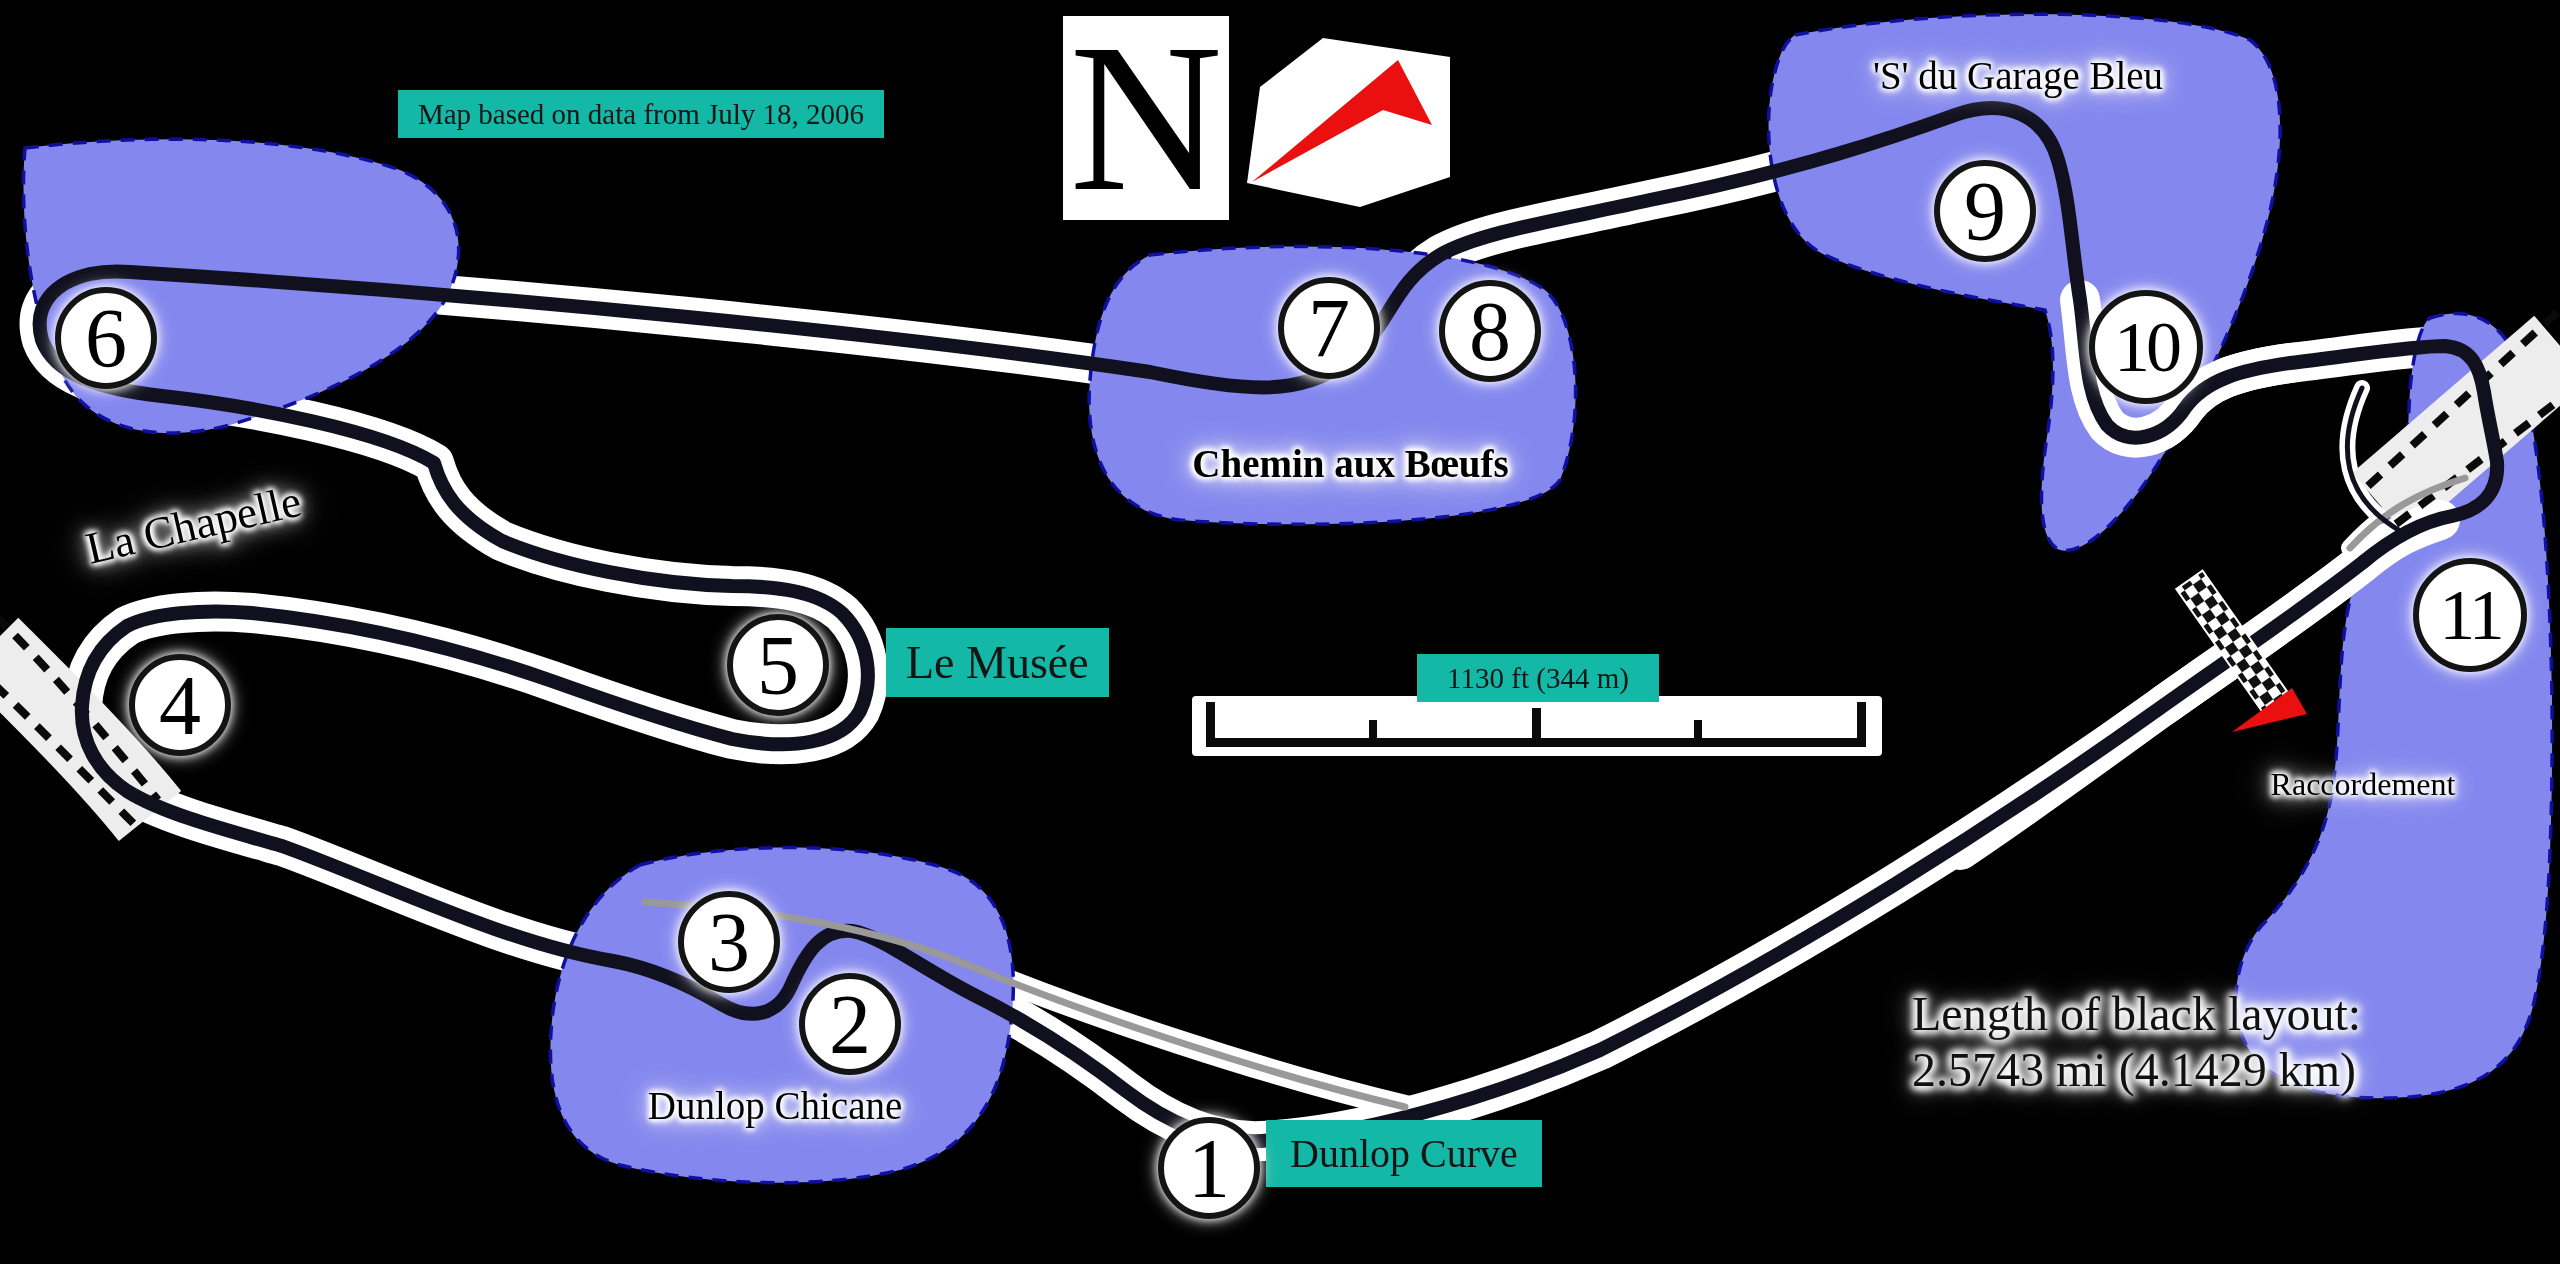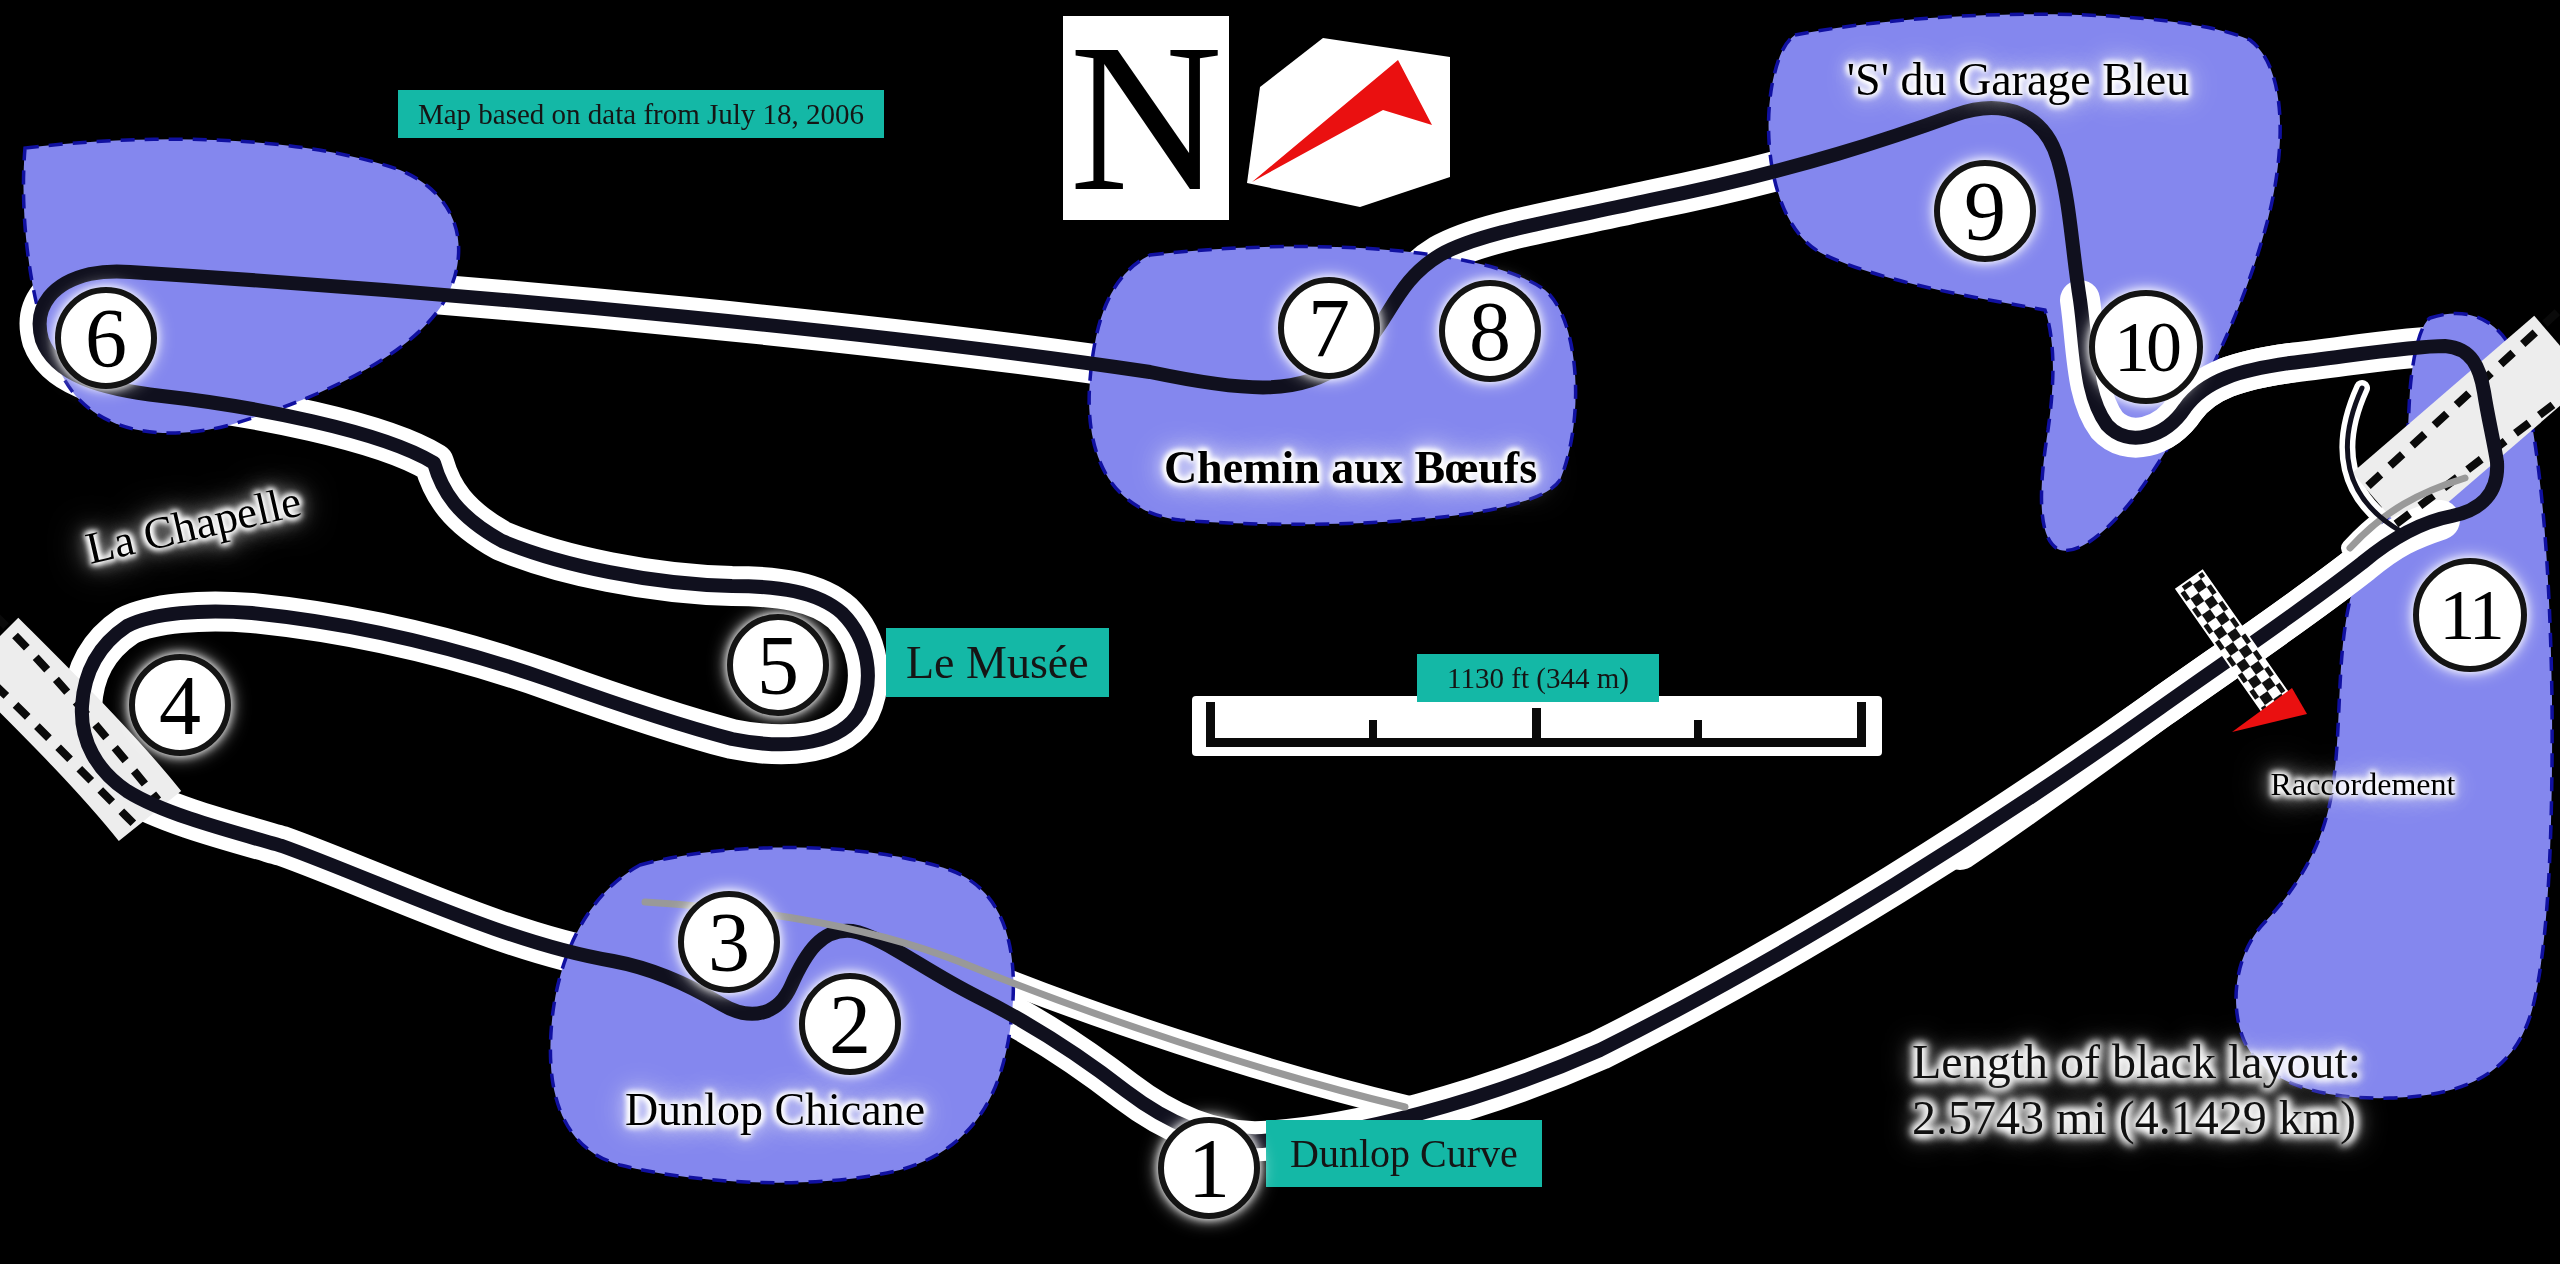--- a/index.html
+++ b/index.html
@@ -1,32 +1,32 @@
 <!DOCTYPE html>
 <html><head>
 <meta charset="utf-8">
 <style>
   html,body{margin:0;padding:0;background:#000;}
   .stage{position:relative;width:2560px;height:1264px;background:#000;overflow:hidden;
          font-family:"Liberation Serif", serif;}
   svg{position:absolute;left:0;top:0;}
-  .blob-label{position:absolute;color:#000;text-align:center;font-size:46px;line-height:1.05;
+  .blob-label{position:absolute;color:#000;text-align:center;font-size:39px;line-height:1.05;
     text-shadow:0 0 4px #fff,0 0 9px #fff,0 0 16px #fff,0 0 26px #fff,0 0 38px #fff,
                 0 2px 6px #fff,0 -2px 6px #fff,2px 0 6px #fff,-2px 0 6px #fff;}
   .box-label{position:absolute;background:#14b8a6;color:#151515;text-align:center;}
   .marker{position:absolute;box-sizing:border-box;width:102px;height:102px;border-radius:50%;
     background:#fff;border:6px solid #141414;display:flex;align-items:center;justify-content:center;
     font-size:84px;color:#000;box-shadow:0 0 8px rgba(255,255,255,.95),0 0 18px rgba(255,255,255,.8);}
   .marker.big{width:114px;height:114px;}
   .marker.two{font-size:72px;letter-spacing:-4px;}
   .compass-n{position:absolute;left:1063px;top:16px;width:166px;height:204px;background:#fff;
     color:#000;display:flex;align-items:center;justify-content:center;font-size:212px;}
   .length-note{position:absolute;left:1912px;top:986px;color:#111;font-size:48px;line-height:1.16;
     text-shadow:0 0 6px #fff,0 0 12px #fff,0 0 20px #fff,0 0 30px #fff,
-                0 3px 8px #fff,0 -3px 8px #fff,3px 0 8px #fff,-3px 0 8px #fff;margin-top:48px;}
+                0 3px 8px #fff,0 -3px 8px #fff,3px 0 8px #fff,-3px 0 8px #fff;}
   .map-note{left:398px;top:90px;width:486px;height:48px;line-height:48px;font-size:29px;}
   .scale-note{left:1417px;top:654px;width:242px;height:48px;line-height:48px;font-size:29px;}
   .musee{left:886px;top:628px;padding:8px 20px;font-size:46px;}
   .dunlop-curve{left:1266px;top:1120px;padding:10px 24px;font-size:40px;text-align:center;}
   .chapelle{left:28px;top:540px;width:340px;transform:rotate(-13deg);transform-origin:left center;
     font-size:45px;}
 </style>
 </head>
 <body>
 

